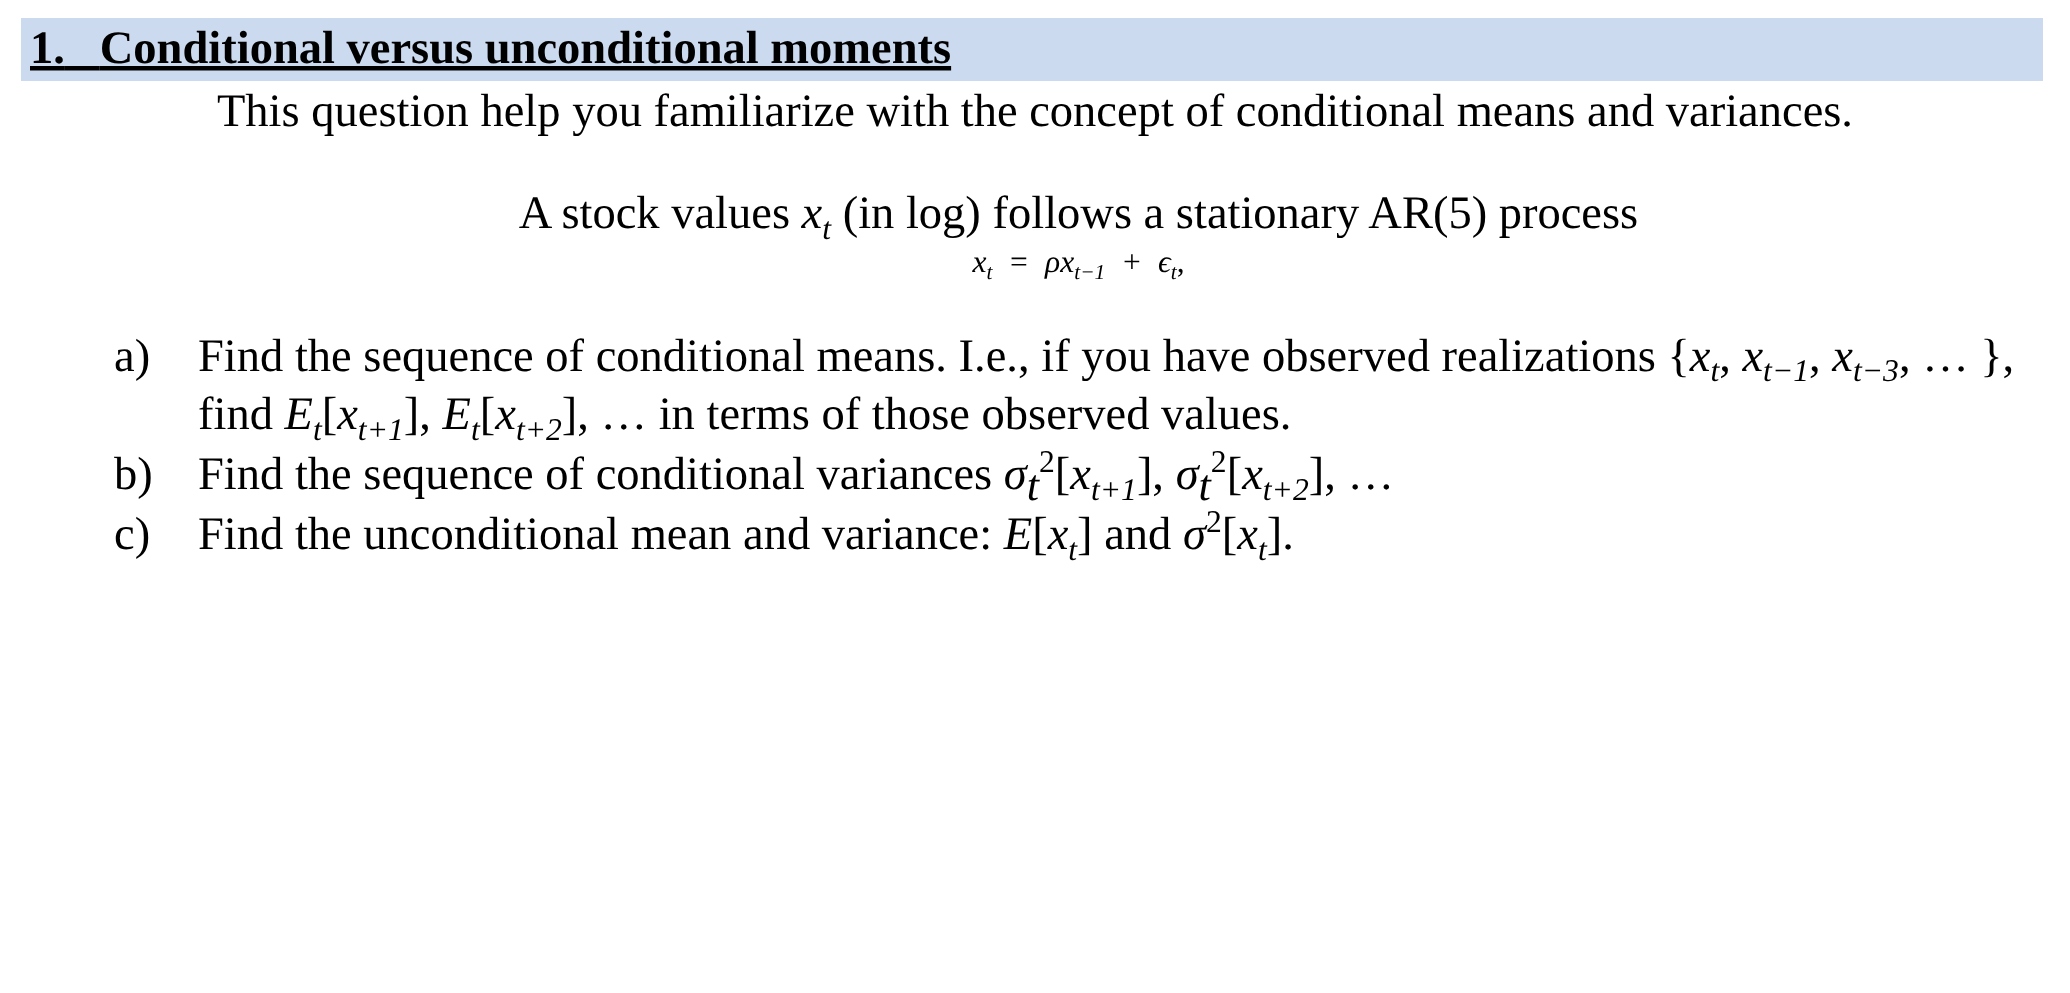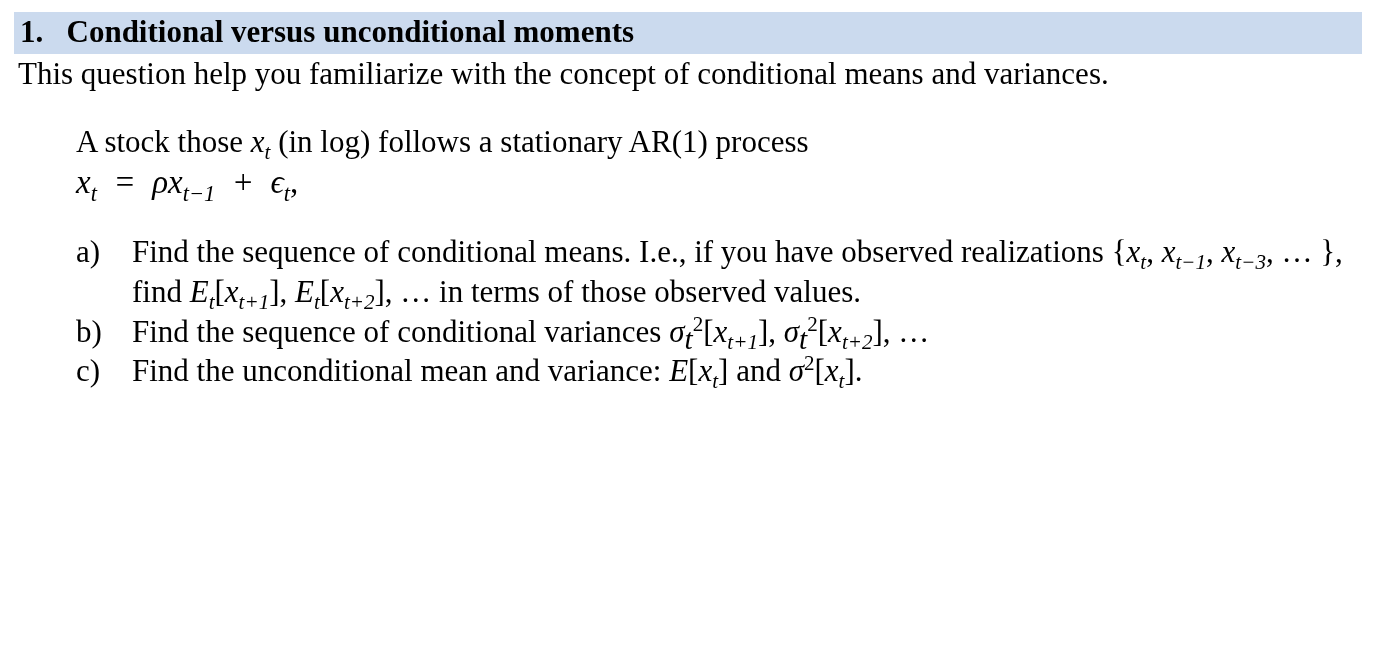--- a/index.html
+++ b/index.html
@@ -15,32 +15,35 @@
     padding: 12px 18px 20px 18px;
   }
   .hl-row {
     background: #cbdaee;
     padding: 2px 6px 4px 6px;
     margin-left: -4px;
   }
   .title-line {
     font-size: 31px;
     font-weight: bold;
+    text-decoration: underline;
   }
   .body-text {
     font-size: 31px;
     line-height: 1.28;
     margin-top: 0;
+    text-align: center;
   }
   .indent-block {
     margin-left: 58px;
     margin-top: 28px;
   }
   .eqline {
-    font-size: 33px;
+    text-align: center;
+    font-size: 21px;
     font-style: italic;
     line-height: 1.3;
   }
   .sub-list {
     margin-left: 58px;
     margin-top: 28px;
   }
   .li-row {
     display: flex;
     font-size: 31px;
@@ -67,21 +70,21 @@
     <span class="title-line">
       <span>1.</span>&nbsp;&nbsp;
       <span>Conditional versus unconditional moments</span>
     </span>
   </div>
 
   <div class="body-text">This question help you familiarize with the concept of conditional means and variances.</div>
 
   <div class="indent-block">
     <div class="body-text">
-      <span>A stock those </span><span class="mi">x</span><sub class="mi">t</sub><span> (in log) follows a stationary AR(1) process</span>
+      <span>A stock values </span><span class="mi">x</span><sub class="mi">t</sub><span> (in log) follows a stationary AR(5) process</span>
     </div>
 
     <div class="eqline">
       <span class="mi">x</span><sub class="mi">t</sub>
       &nbsp;=&nbsp;
       <span class="mi">ρx</span><sub class="mi">t−1</sub>
       &nbsp;+&nbsp;
       <span class="mi">ϵ</span><sub class="mi">t</sub><span style="font-style:normal">,</span>
     </div>
 

